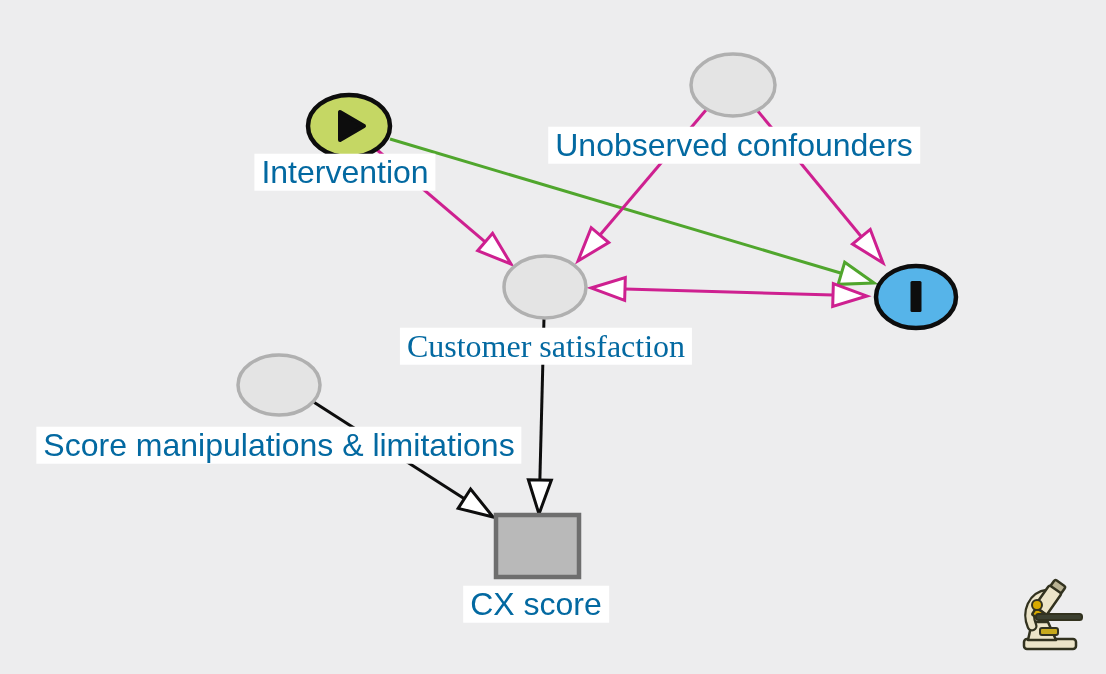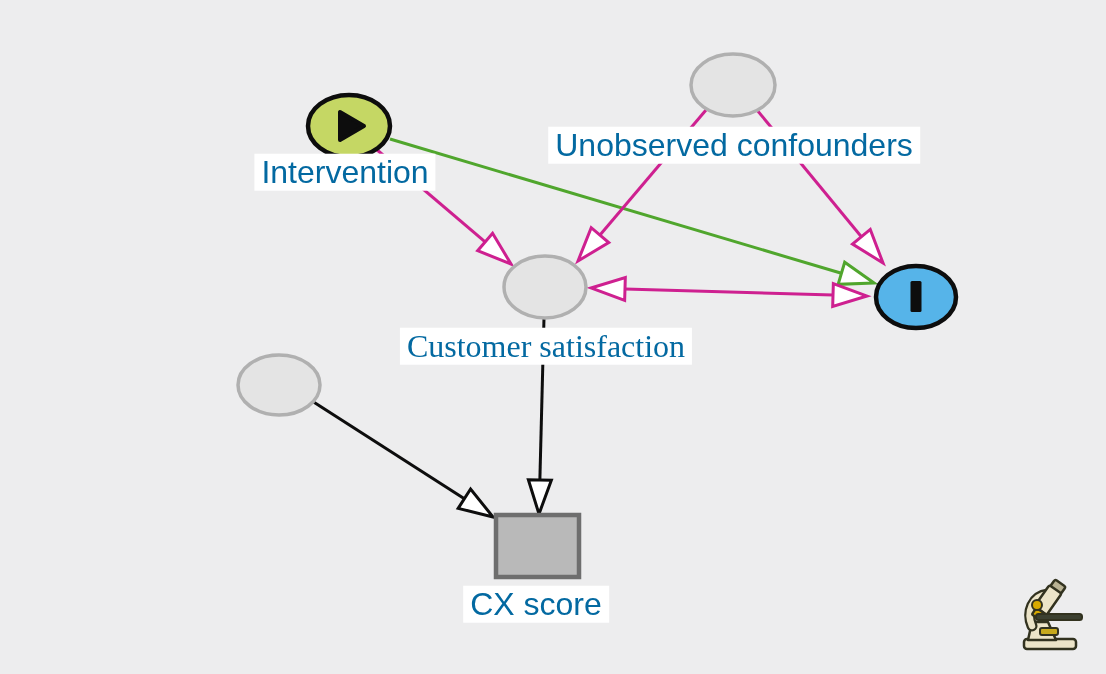--- a/index.html
+++ b/index.html
@@ -75,20 +75,21 @@
         <ellipse cx="279" cy="385" rx="41" ry="30" fill="#e4e4e4" stroke="#b0b0b0" stroke-width="3.5"></ellipse>
       </g>
       <g>
         <rect x="496" y="515" width="83" height="62" fill="#b9b9b9" stroke="#6e6e6e" stroke-width="4.5"></rect>
       </g>
     </svg>
 
   <div class="node-label" style="left: 345px; top: 172px;">Intervention</div>
   <div class="node-label" style="left: 734px; top: 145px;">Unobserved confounders</div>
   <div class="node-label" style="left: 546px; top: 346px; font-family: Liberation Serif, serif;">Customer satisfaction</div>
+  <div class="node-label" style="left: 279px; top: 445px;">Score manipulations &amp; limitations</div>
   <div class="node-label" style="left: 536px; top: 604px;">CX score</div>
 
   <svg class="microscope" width="68" height="74" viewBox="0 0 68 74">
     <g stroke="#32321f" stroke-linejoin="round">
       <rect x="6" y="61" width="52" height="10" rx="3" fill="#ece4c8" stroke-width="2.5"></rect>
       <path d="M14,44 L30,44 L38,62 L10,62 Z" fill="#ece4c8" stroke-width="2.5"></path>
       <path d="M30,16 C14,18 8,34 14,48" fill="none" stroke-width="11" stroke-linecap="round"></path>
       <path d="M30,16 C14,18 8,34 14,48" fill="none" stroke="#ece4c8" stroke-width="6.5" stroke-linecap="round"></path>
       <g transform="rotate(35 30 22)">
         <rect x="24" y="1" width="13" height="9" rx="2" fill="#b9b293" stroke-width="2.5"></rect>

